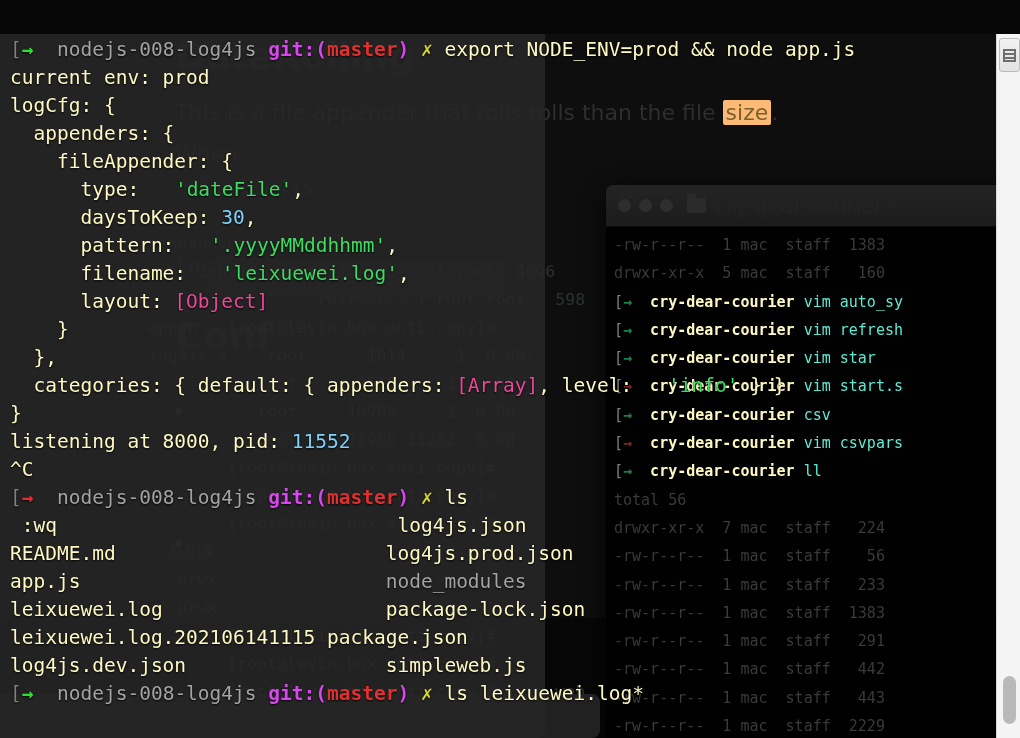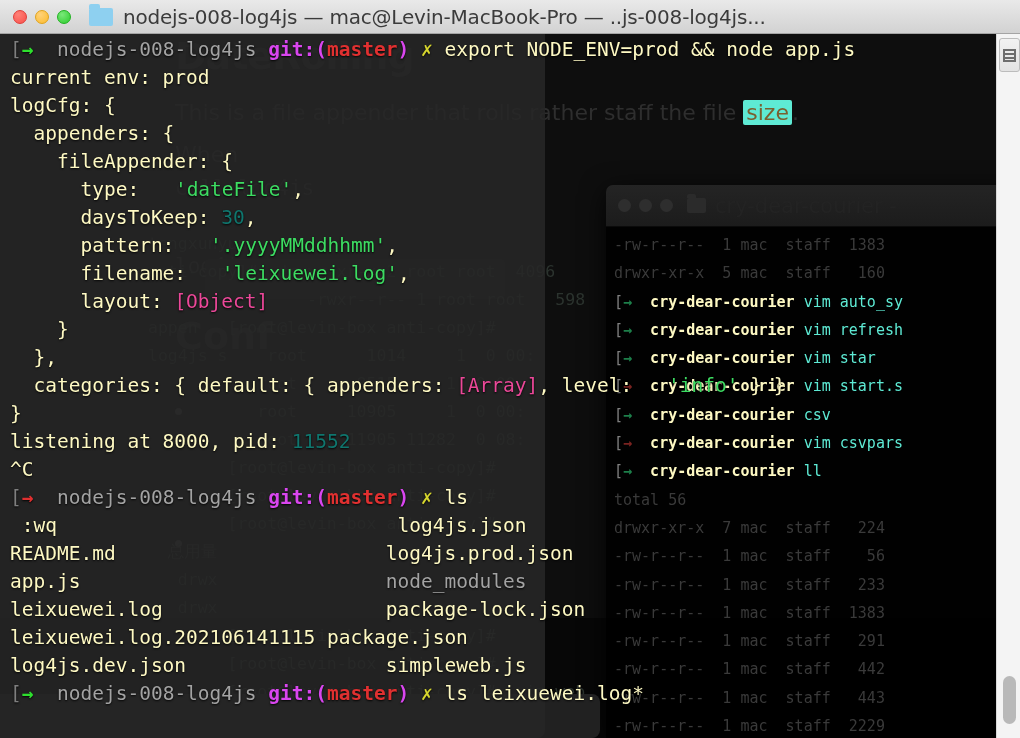--- a/index.html
+++ b/index.html
@@ -29,21 +29,21 @@
     color: #2b2b2b;
   }
   .bg-h1 {
     font-size: 38px; font-weight: bold; color: #262626;
     letter-spacing: -1px; line-height: 44px;
   }
   .bg-p {
     font-size: 22px; line-height: 42px; color: #2e2e2e; margin-top: 14px;
   }
   .bg-hl {
-    background: #5eead4; color: #7a6030; padding: 0 3px; border-radius: 2px;
+    background: #fdba74; color: #7a6030; padding: 0 3px; border-radius: 2px;
   }
   .bg-code {
     font-family: "DejaVu Sans Mono", "Liberation Mono", monospace;
     font-size: 21px; color: #2a2a2a;
   }
   .bg-h2 {
     font-size: 38px; font-weight: bold; color: #262626; margin-top: 36px;
   }
   .bg-bullet { font-size: 20px; color: #2e2e2e; line-height: 36px; }
   .bg-dot {
@@ -158,21 +158,21 @@
     font-family: "DejaVu Sans Mono", "Liberation Mono", monospace;
     font-size: 19.5px; line-height: 28px;
     white-space: pre; color: #ffffff;
     text-shadow: 0 1px 2px rgba(0,0,0,.9);
   }
   .f-white { color:#fef9c3; }
   .f-cyan  { color:#a3a3a3; font-weight:normal; }
   .f-purple{ color:#d946ef; font-weight:bold; }
   .f-red   { color:#e03030; font-weight:bold; }
   .f-yellow{ color:#d6d62e; font-weight:bold; }
-  .f-olive { color:#0f766e; }
+  .f-olive { color:#7dd3fc; }
   .f-str   { color:#3ddc62;margin-left:24px; }
   .f-obj   { color:#ec4899; }
   .arrow-g { color:#2ee02e; font-weight:bold; }
   .arrow-r { color:#e03030; font-weight:bold; }
   .brk     { color:#7f7f7f; }
 
   
   .scrollbar {
     position: absolute; right: 0; top: 34px; width: 24px; height: 704px;
     background: #f4f4f4; border-left: 1px solid #d9d9d9; z-index: 45;
@@ -197,21 +197,21 @@
 </head>
 <body>
 
 <div id="screen">
 
   <div class="bg-doc">
     <div class="bg-doc-inner">
       <div class="bg-h1">DateRolling</div>
       <div class="bg-p">
         <span>This is a file appender that rolls</span>
-        <span>rather staff the file</span>
+        <span>rolls than the file</span>
         <span class="bg-hl">size</span><span>. When</span>
       </div>
       <div class="bg-code">call log4js</div>
       <div class="bg-code" style="margin-top:54px">log4js</div>
       <div class="bg-h2">Conf</div>
       <div class="bg-bullet" style="margin-top:34px"><span class="bg-dot"></span></div>
       <div class="bg-bullet" style="margin-top:96px"><span class="bg-dot"></span></div>
     </div>
     <div class="bg-thumb"></div>
     <div class="bg-thumb2"></div>
@@ -225,27 +225,20 @@
       <div class="w2dot"></div>
       <div class="w2dot"></div>
       <div class="w2folder"></div>
       <div class="win2-title-text">cry-dear-courier -</div>
     </div>
     <div class="win2-body" id="win2-body"><div><span class="c-ls">-rw-r--r--  1 mac  staff  1383</span></div><div><span class="c-ls">drwxr-xr-x  5 mac  staff   160</span></div><div><span class="brk">[</span><span class="c-prompt-g">→ </span><span class="c-host"> cry-dear-courier </span><span class="c-cmd">vim auto_sy</span></div><div><span class="brk">[</span><span class="c-prompt-g">→ </span><span class="c-host"> cry-dear-courier </span><span class="c-cmd">vim refresh</span></div><div><span class="brk">[</span><span class="c-prompt-g">→ </span><span class="c-host"> cry-dear-courier </span><span class="c-cmd">vim star</span></div><div><span class="brk">[</span><span class="c-prompt-r">→ </span><span class="c-host"> cry-dear-courier </span><span class="c-cmd">vim start.s</span></div><div><span class="brk">[</span><span class="c-prompt-g">→ </span><span class="c-host"> cry-dear-courier </span><span class="c-cmd">csv</span></div><div><span class="brk">[</span><span class="c-prompt-r">→ </span><span class="c-host"> cry-dear-courier </span><span class="c-cmd">vim csvpars</span></div><div><span class="brk">[</span><span class="c-prompt-g">→ </span><span class="c-host"> cry-dear-courier </span><span class="c-cmd">ll</span></div><div><span class="c-ls">total 56</span></div><div><span class="c-ls">drwxr-xr-x  7 mac  staff   224</span></div><div><span class="c-ls">-rw-r--r--  1 mac  staff    56</span></div><div><span class="c-ls">-rw-r--r--  1 mac  staff   233</span></div><div><span class="c-ls">-rw-r--r--  1 mac  staff  1383</span></div><div><span class="c-ls">-rw-r--r--  1 mac  staff   291</span></div><div><span class="c-ls">-rw-r--r--  1 mac  staff   442</span></div><div><span class="c-ls">-rw-r--r--  1 mac  staff   443</span></div><div><span class="c-ls">-rw-r--r--  1 mac  staff  2229</span></div></div>
   </div>
 
   <div class="win1">
 
-    <div class="win1-title">
-      <div class="tl tl-red"></div>
-      <div class="tl tl-yel"></div>
-      <div class="tl tl-grn"></div>
-      <div class="w1folder"></div>
-      <div class="win1-title-text">nodejs-008-log4js — mac@Levin-MacBook-Pro — ..js-008-log4js...</div>
-    </div>
 
     <div class="win1-body">
       <div class="term-shade"></div>
       <div class="term-shade-b"></div>
       <div class="term-lines" id="term-lines"><div><span class="brk">[</span><span class="arrow-g">→</span><span class="f-cyan">  nodejs-008-log4js </span><span class="f-purple">git:(</span><span class="f-red">master</span><span class="f-purple">)</span><span class="f-yellow"> ✗</span><span class="f-white"> export NODE_ENV=prod &amp;&amp; node app.js</span></div><div><span class="f-white">current env: prod</span></div><div><span class="f-white">logCfg: {</span></div><div><span class="f-white">  appenders: {</span></div><div><span class="f-white">    fileAppender: {</span></div><div><span class="f-white">      type: </span><span class="f-str">'dateFile'</span><span class="f-white">,</span></div><div><span class="f-white">      daysToKeep: </span><span class="f-olive">30</span><span class="f-white">,</span></div><div><span class="f-white">      pattern: </span><span class="f-str">'.yyyyMMddhhmm'</span><span class="f-white">,</span></div><div><span class="f-white">      filename: </span><span class="f-str">'leixuewei.log'</span><span class="f-white">,</span></div><div><span class="f-white">      layout: </span><span class="f-obj">[Object]</span></div><div><span class="f-white">    }</span></div><div><span class="f-white">  },</span></div><div><span class="f-white">  categories: { default: { appenders: </span><span class="f-obj">[Array]</span><span class="f-white">, level: </span><span class="f-str">'info'</span><span class="f-white"> } }</span></div><div><span class="f-white">}</span></div><div><span class="f-white">listening at 8000, pid: </span><span class="f-olive">11552</span></div><div><span class="f-white">^C</span></div><div><span class="brk">[</span><span class="arrow-r">→</span><span class="f-cyan">  nodejs-008-log4js </span><span class="f-purple">git:(</span><span class="f-red">master</span><span class="f-purple">)</span><span class="f-yellow"> ✗</span><span class="f-white"> ls</span></div><div><span class="f-white"> :wq                             </span><span class="f-white">log4js.json</span></div><div><span class="f-white">README.md                       </span><span class="f-white">log4js.prod.json</span></div><div><span class="f-white">app.js                          </span><span class="f-cyan">node_modules</span></div><div><span class="f-white">leixuewei.log                   </span><span class="f-white">package-lock.json</span></div><div><span class="f-white">leixuewei.log.202106141115 </span><span class="f-white">package.json</span></div><div><span class="f-white">log4js.dev.json                 </span><span class="f-white">simpleweb.js</span></div><div><span class="brk">[</span><span class="arrow-g">→</span><span class="f-cyan">  nodejs-008-log4js </span><span class="f-purple">git:(</span><span class="f-red">master</span><span class="f-purple">)</span><span class="f-yellow"> ✗</span><span class="f-white"> ls leixuewei.log*</span></div></div>
     </div>
 
     <div class="scrollbar">
       <div class="sb-btn">
         <div class="sb-icon"></div>

